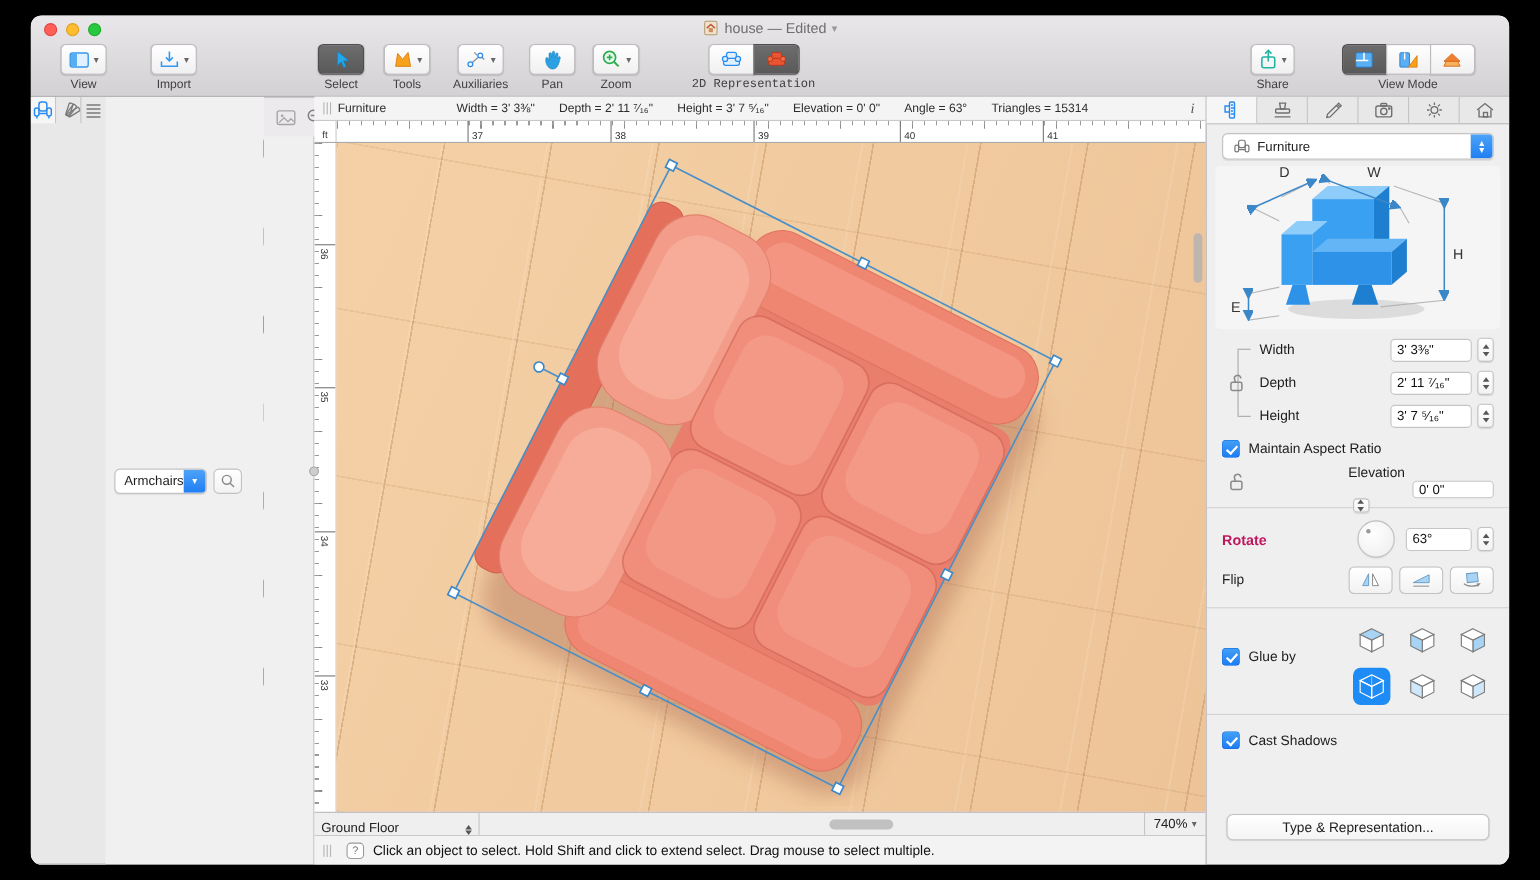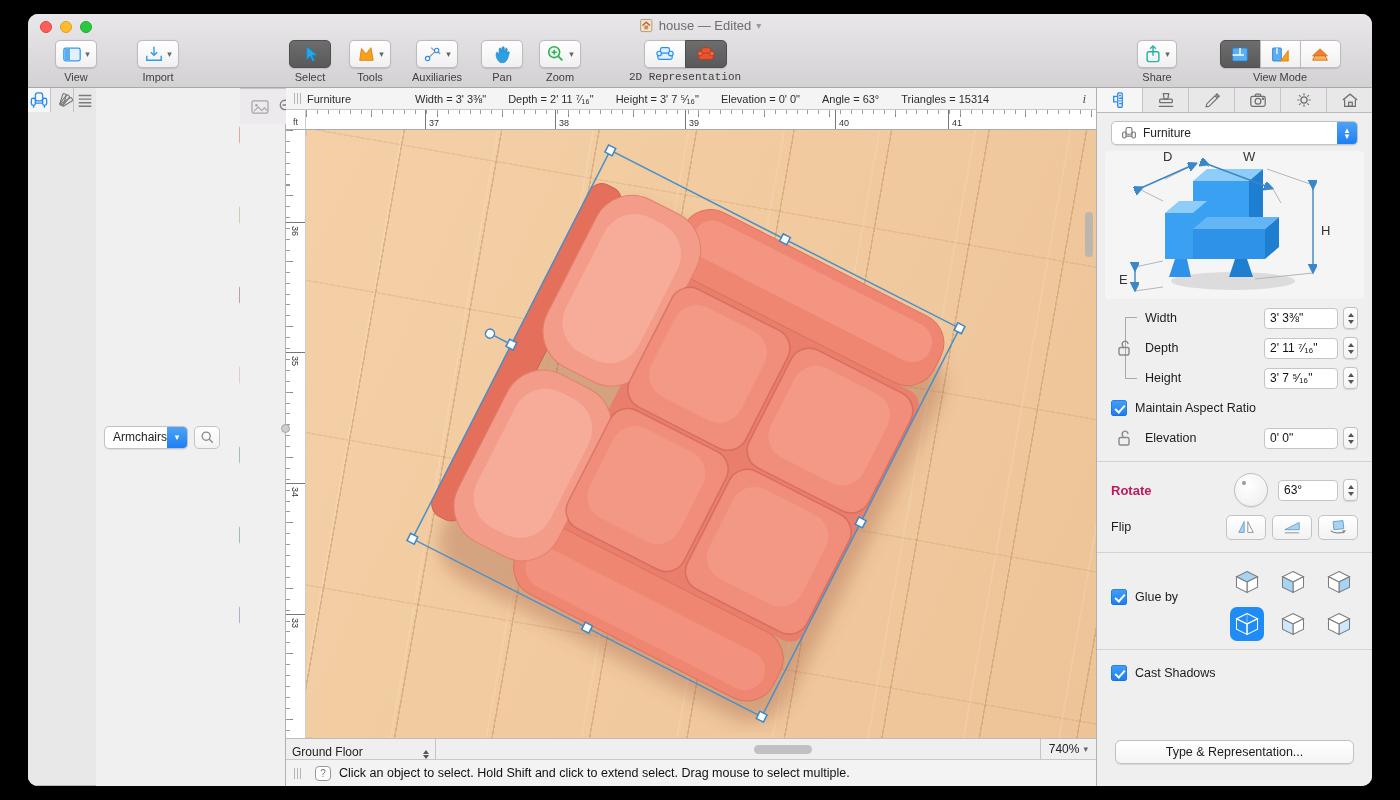--- a/index.html
+++ b/index.html
@@ -644,21 +644,21 @@
             <span class="metric">Triangles = 15314</span>
           </span>
         <span id="info-i">i</span>
       </div>
       <div id="rulerrow">
         <div id="ruler-corner">ft</div>
         <div id="hruler">
             <div class="htick" style="left: 119px;">37</div>
             <div class="htick" style="left: 249px;">38</div>
             <div class="htick" style="left: 379px;">39</div>
-            <div class="htick" style="left: 529px;">40</div>
+            <div class="htick" style="left: 512px;">40</div>
             <div class="htick" style="left: 642px;">41</div>
           </div>
       </div>
       <div id="canvas-wrap">
         <div id="vruler">
             <div class="vtick" style="top: 92px;">
               <span>36</span>
             </div>
             <div class="vtick" style="top: 222px;">
               <span>35</span>
@@ -897,21 +897,21 @@
                 <i class="d"></i>
               </span>
           </div>
         </div>
 
         <div class="checkrow">
           <span class="checkbox"></span>
           <span class="checklabel">Maintain Aspect Ratio</span>
         </div>
 
-        <div class="fieldrow" style="position:relative;">
+        <div class="fieldrow" style="position:relative;flex-direction:column;">
           <div class="lockwrap" style="top:5px;">
             <svg width="20" height="20" viewBox="0 0 20 20">
                 <rect x="4" y="9.5" width="10" height="7.5" rx="1.5" fill="none" stroke="#8a8a8a" stroke-width="1.4"></rect>
                 <path d="M7.5 9.5 V6.2 a2.9 2.9 0 0 1 5.8 0 V7" fill="none" stroke="#8a8a8a" stroke-width="1.4" transform="rotate(-18 10 7)"></path>
               </svg>
           </div>
           <span class="lbl">Elevation</span>
           <input class="val" value="0' 0&quot;" style="">
           <span class="stepper">
               <i class="u"></i>

